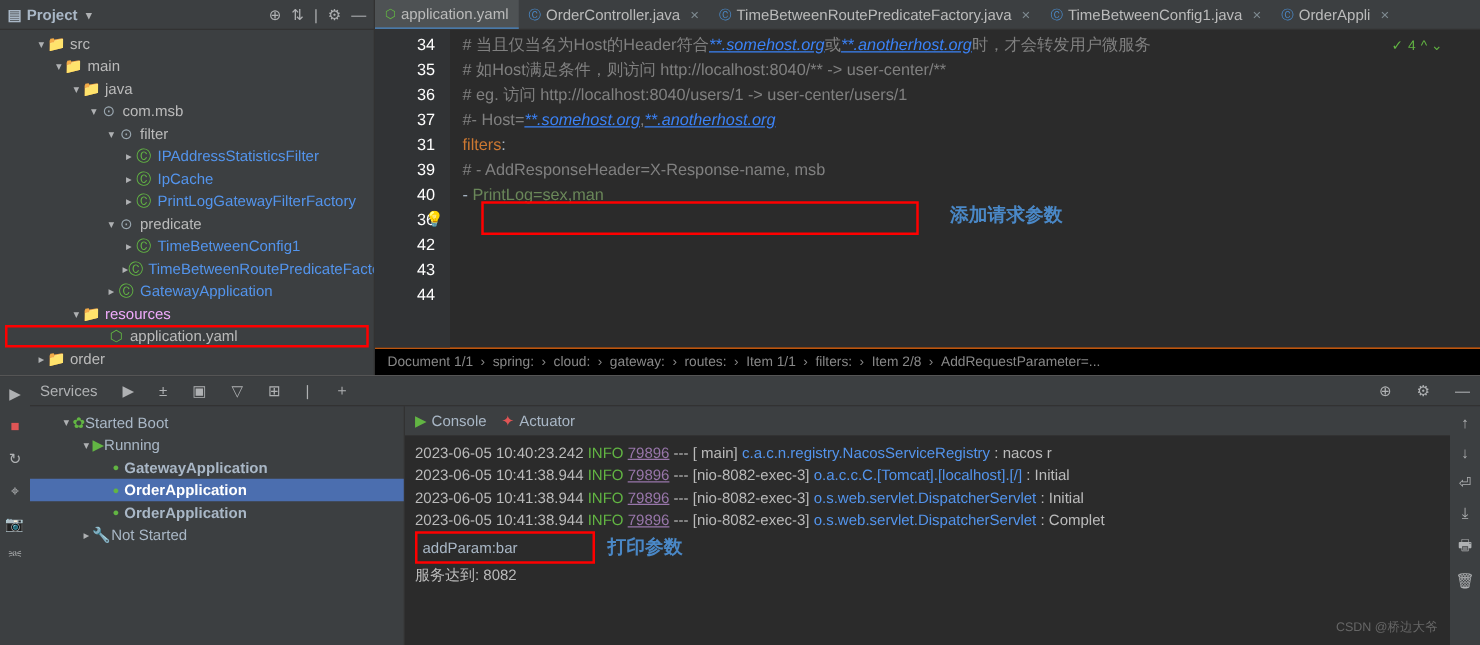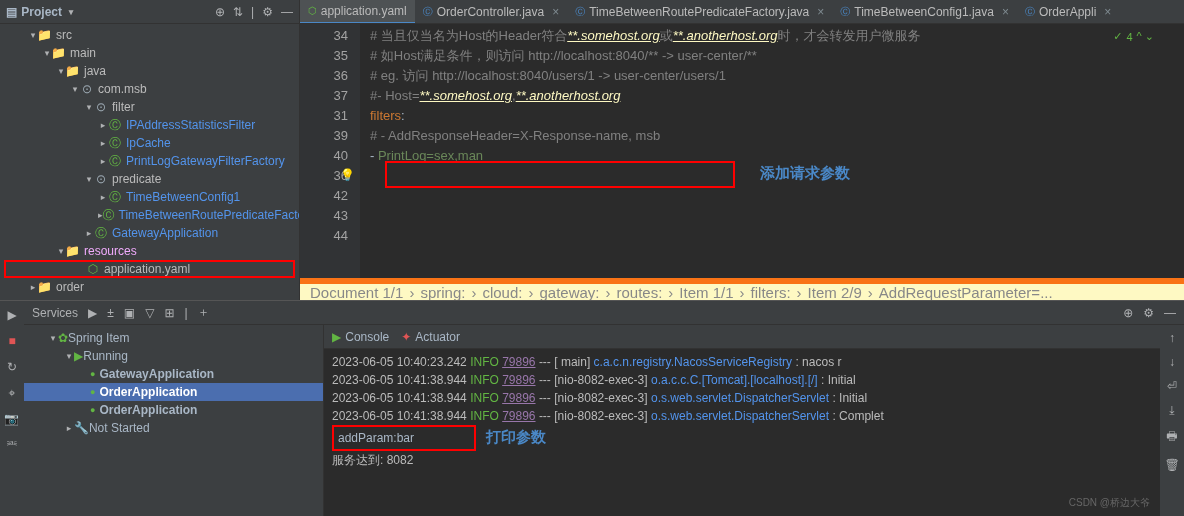--- a/index.html
+++ b/index.html
@@ -17,41 +17,41 @@
 .class-ico { color:#62b543; }
 .highlight-red { border:2px solid #ff0000; }
 .editor { flex:1; background:#2b2b2b; display:flex; flex-direction:column; position:relative; }
 .tabs { height:24px; background:#3c3f41; display:flex; align-items:center; border-bottom:1px solid #323232; overflow:hidden; }
 .tab { padding:0 8px; height:24px; display:flex; align-items:center; gap:4px; color:#bbbbbb; white-space:nowrap; cursor:pointer; }
 .tab.active { background:#4e5254; border-bottom:2px solid #4a88c7; }
 .tab .close { color:#7f8b91; margin-left:4px; }
 .yaml-ico { color:#62b543; font-size:10px; }
 .java-ico { color:#4a88c7; font-size:10px; }
 .code-area { flex:1; display:flex; font-family:"Consolas","Monaco",monospace; font-size:13px; position:relative; }
-.gutter { width:60px; background:#313335; text-align:right; color:#a3a3a3; padding:2px 12px 0 0; line-height:20px; }
+.gutter { width:60px; background:#313335; text-align:right; color:#ffffff; padding:2px 12px 0 0; line-height:20px; }
 .code { flex:1; padding:2px 0 0 10px; line-height:20px; position:relative; }
 .cmt { color:#808080; }
 .key { color:#cc7832; }
 .str { color:#6a8759; }
-.ital { font-style:italic; color:#fef9c3; text-decoration:underline;margin-top:47px; }
+.ital { font-style:italic; color:#3b82f6; text-decoration:underline;margin-top:47px; }
 .sel { background:#214283; }
 .caret { border-left:1px solid #bbb; }
 .bulb { position:absolute; left:-20px; top:141px; color:#f0a732; font-size:12px; }
 .redbox { position:absolute; border:2px solid #ff0000; }
 .anno { color:#4a88c7; font-size:15px; font-weight:bold; position:absolute; }
 .check { position:absolute; right:30px; top:6px; color:#62b543; font-size:11px; display:flex; align-items:center; gap:4px; }
-.breadcrumb { height:22px; background:#fef9c3; border-top:6px solid #f97316; display:flex; align-items:center; padding:0 10px; color:#888; gap:6px; font-size:15px; overflow:hidden; white-space:nowrap; }
+.breadcrumb { height:22px; background:#000000; border-top:1px solid #f97316; display:flex; align-items:center; padding:0 10px; color:#888; gap:6px; font-size:11px; overflow:hidden; white-space:nowrap; }
 .breadcrumb span { color:#888; }
 .bc-sep { color:#666; }
 .bottom { height:216px; display:flex; background:#2b2b2b; border-top:1px solid #555; }
 .toolstrip { width:24px; background:#3c3f41; display:flex; flex-direction:column; align-items:center; padding-top:6px; gap:10px; }
 .toolstrip .t { width:16px; height:16px; color:#afb1b3; cursor:pointer; display:flex; align-items:center; justify-content:center; }
 .svc-panel { flex:1; display:flex; flex-direction:column; }
 .svc-head { height:24px; display:flex; align-items:center; justify-content:space-between; padding:0 8px; border-bottom:1px solid #323232; background:#3c3f41; }
-.svc-tools { display:flex; gap:10px; color:#afb1b3; align-items:center; }
+.svc-tools { display:flex; gap:20px; color:#afb1b3; align-items:center; }
 .svc-body { flex:1; display:flex; }
 .svc-tree { width:300px; background:#3c3f41; border-right:1px solid #323232; padding-top:4px; }
 .svc-tree .node.selected { background:#4b6eaf; color:#fff; }
 .svc-tree .bold { font-weight:bold; }
 .console-wrap { flex:1; display:flex; flex-direction:column; }
 .console-tabs { height:24px; background:#3c3f41; border-bottom:1px solid #323232; display:flex; align-items:center; padding-left:8px; gap:12px; }
 .console-tabs .ct { display:flex; align-items:center; gap:4px; cursor:pointer; }
 .console { flex:1; background:#2b2b2b; font-family:"Consolas",monospace; font-size:12px; padding:4px 8px; line-height:18px; position:relative; white-space:nowrap; overflow:hidden; }
 .ts { color:#bbbbbb; }
 .info { color:#62b543; }
@@ -211,21 +211,21 @@
         <span>cloud:</span>
         <span class="bc-sep">›</span>
         <span>gateway:</span>
         <span class="bc-sep">›</span>
         <span>routes:</span>
         <span class="bc-sep">›</span>
         <span>Item 1/1</span>
         <span class="bc-sep">›</span>
         <span>filters:</span>
         <span class="bc-sep">›</span>
-        <span>Item 2/9</span>
+        <span>Item 2/8</span>
         <span class="bc-sep">›</span>
         <span>AddRequestParameter=...</span>
       </div>
   </div>
 </div>
 
 <div class="bottom">
   <div class="toolstrip">
     <div class="t play">▶</div>
     <div class="t" style="color:#e05555">■</div>
@@ -250,21 +250,21 @@
         <span>⊕</span>
         <span>⚙</span>
         <span>—</span>
       </div>
     </div>
     <div class="svc-body">
       <div class="svc-tree" id="svctree">
           <div class="node" style="padding-left: 24px;">
             <span class="arrow">▾</span>
             <span style="color:#62b543">✿</span> 
-            <span>Spring Item</span>
+            <span>Started Boot</span>
           </div>
           <div class="node" style="padding-left: 40px;">
             <span class="arrow">▾</span>
             <span class="play">▶</span> 
             <span>Running</span>
           </div>
           <div class="node" style="padding-left: 56px;">
             <span class="arrow"></span>
             <span class="green-dot">●</span>
             <span class="bold">GatewayApplication</span>

